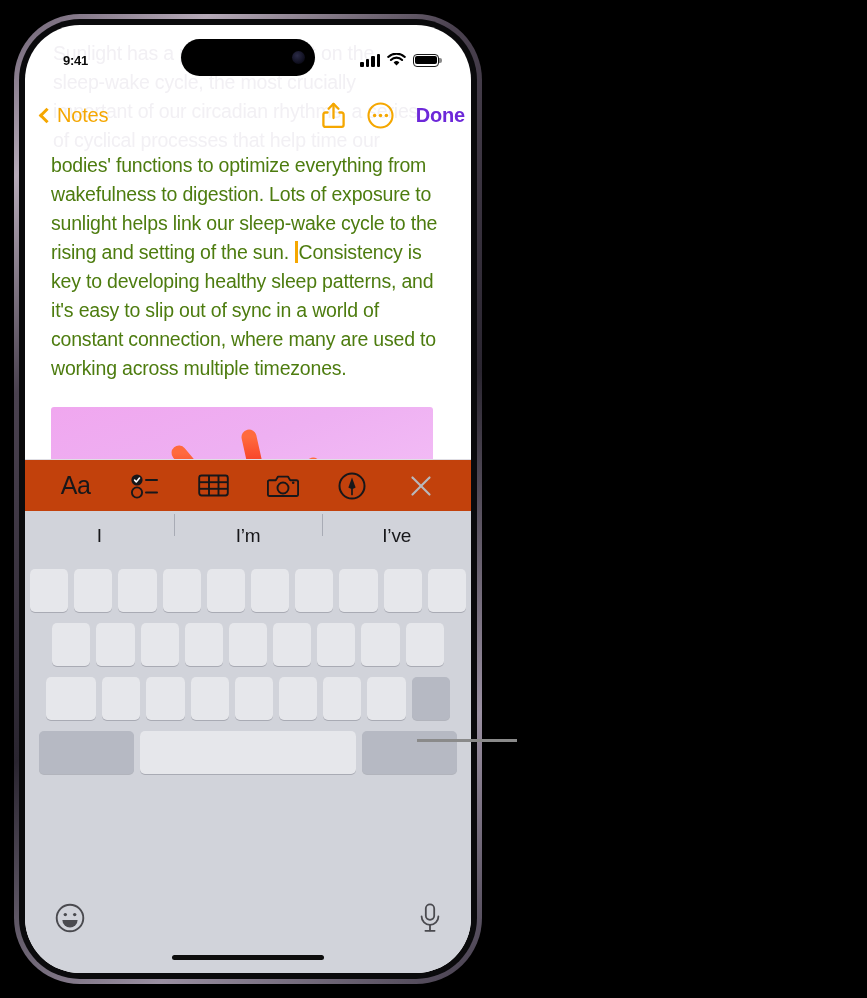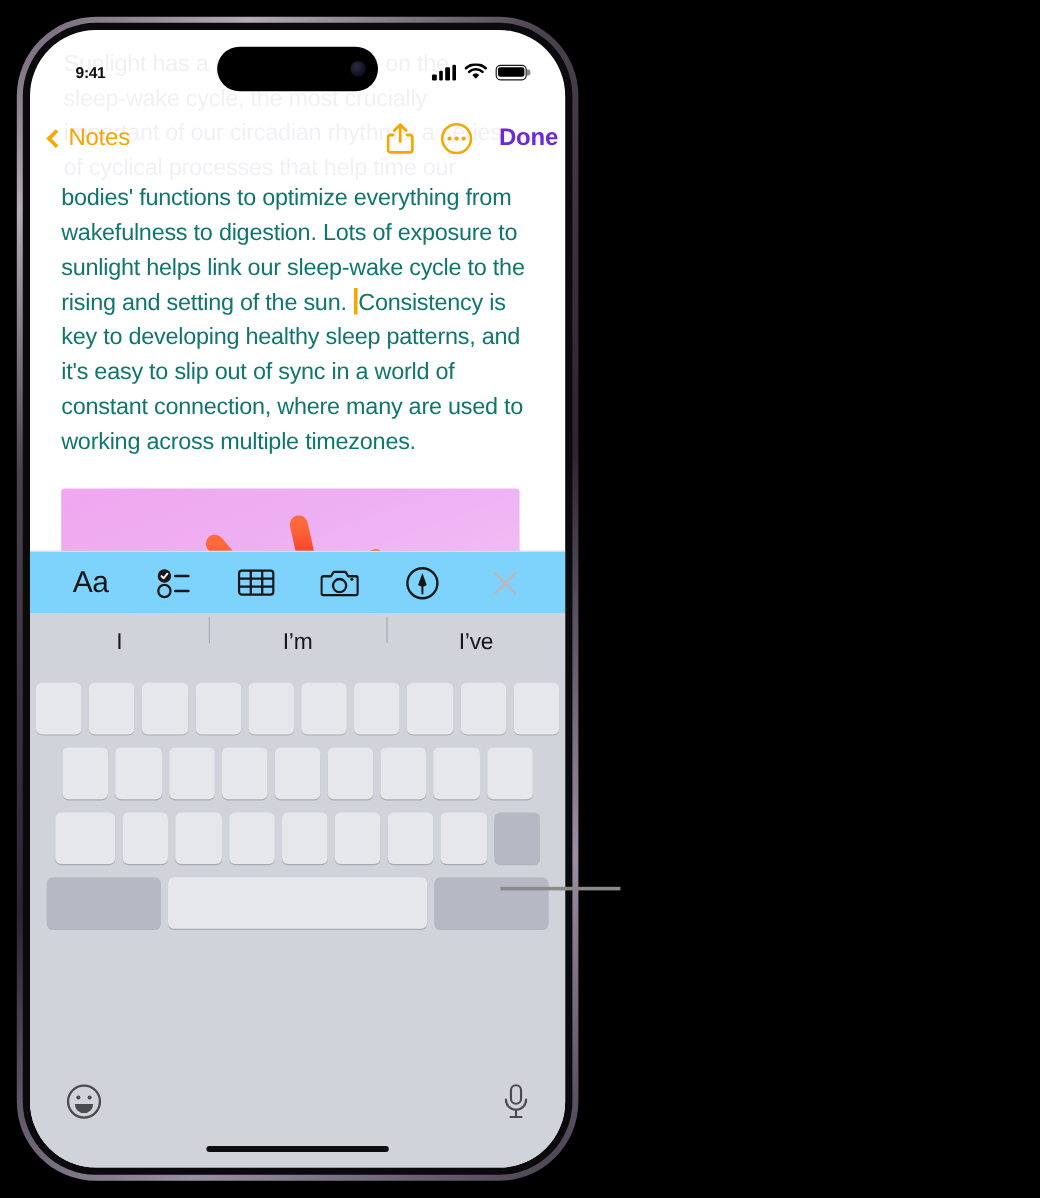--- a/index.html
+++ b/index.html
@@ -89,38 +89,38 @@
   .nav-actions { display: flex; align-items: center; gap: 22px; }
   .nav-done { font-size: 20px; font-weight: bold; color: #6d28d9; letter-spacing: -0.2px; cursor: pointer; }
   .icon-btn { cursor: pointer; display: flex; align-items: center; justify-content: center; }
 
   
   .note-body {
     position: absolute; left: 0; right: 0; top: 112px; bottom: 0;
     padding: 14px 26px 0 26px; z-index: 4; background: transparent;
   }
   .note-para {
-    font-size: 19.5px; line-height: 29px; color: #0f766e;
+    font-size: 19.5px; line-height: 29px; color: #4d7c0f;
     letter-spacing: -0.2px; white-space: pre-line;
   }
   .caret {
     display: inline-block; width: 2.4px; height: 22px; background: #F5A700;
     vertical-align: -4px; margin: 0 1px;
   }
   .note-image {
     margin-top: 24px; width: 382px; height: 170px; border-radius: 3px;
     background: linear-gradient(160deg,#f0a7ef 0%,#eeb0f2 35%,#f3bdf6 70%,#f6c9f8 100%);
     position: relative; overflow: hidden;
   }
   .note-image svg { position: absolute; left: 0; top: 0; }
 
   
   .fmt-bar {
     position: absolute; left: 0; right: 0; top: 434px; height: 52px;
-    background: #7dd3fc; display: flex; align-items: center;
+    background: #c2410c; display: flex; align-items: center;
     justify-content: space-around; padding: 0 16px; z-index: 10;
     border-top: 0.5px solid #e0dee4;
   }
   .fmt-item { cursor: pointer; display:flex; align-items:center; justify-content:center; width:46px; height:40px; }
   .fmt-aa { font-size: 25px; color: #17171a; font-family: "Liberation Sans", sans-serif; letter-spacing: -0.5px; }
 
   
   .kb {
     position: absolute; left: 0; right: 0; top: 486px; bottom: 0;
     background: #d1d3da; z-index: 10;

